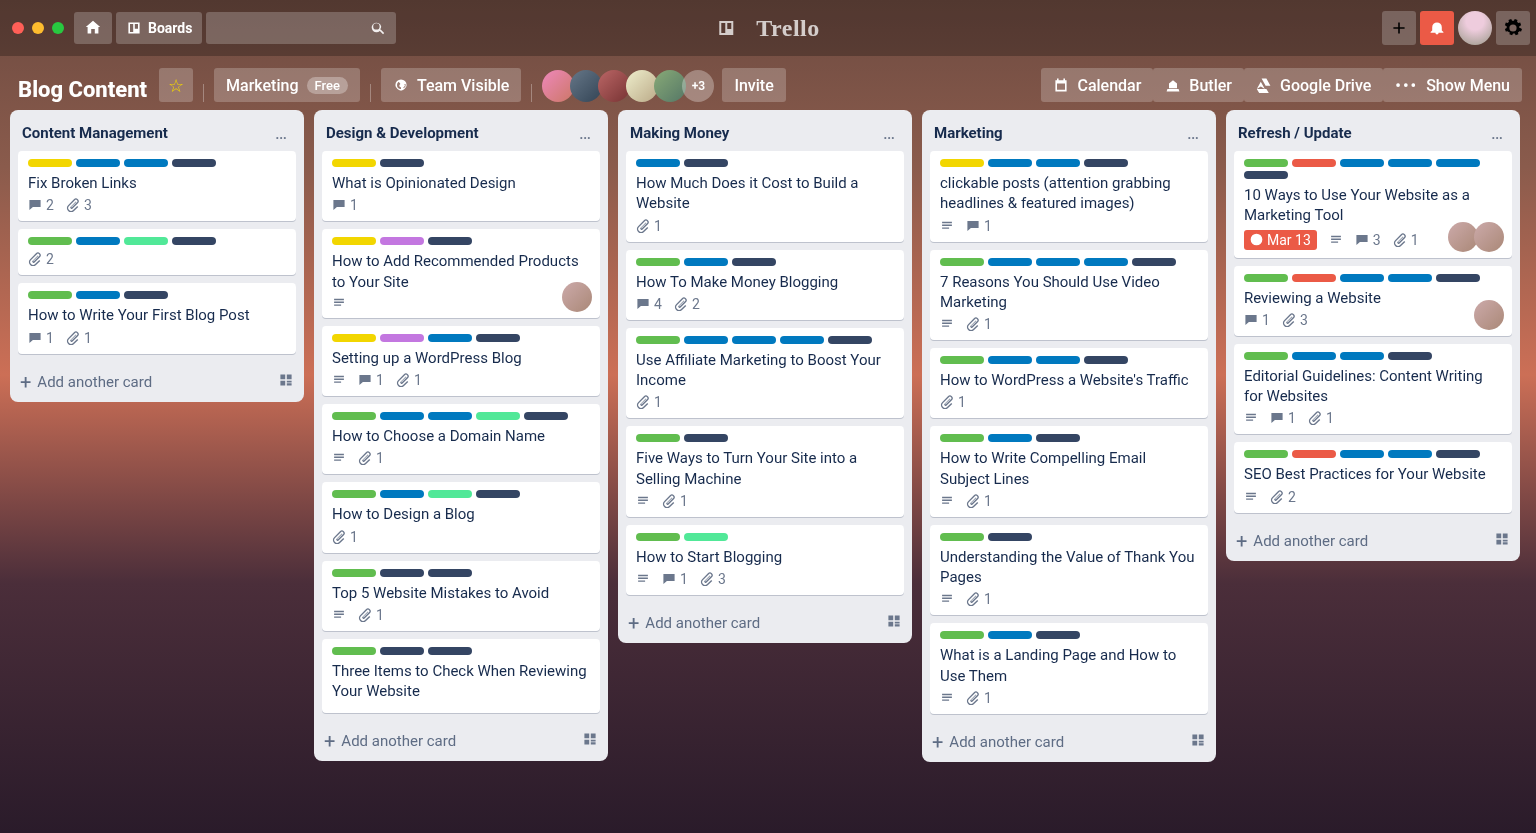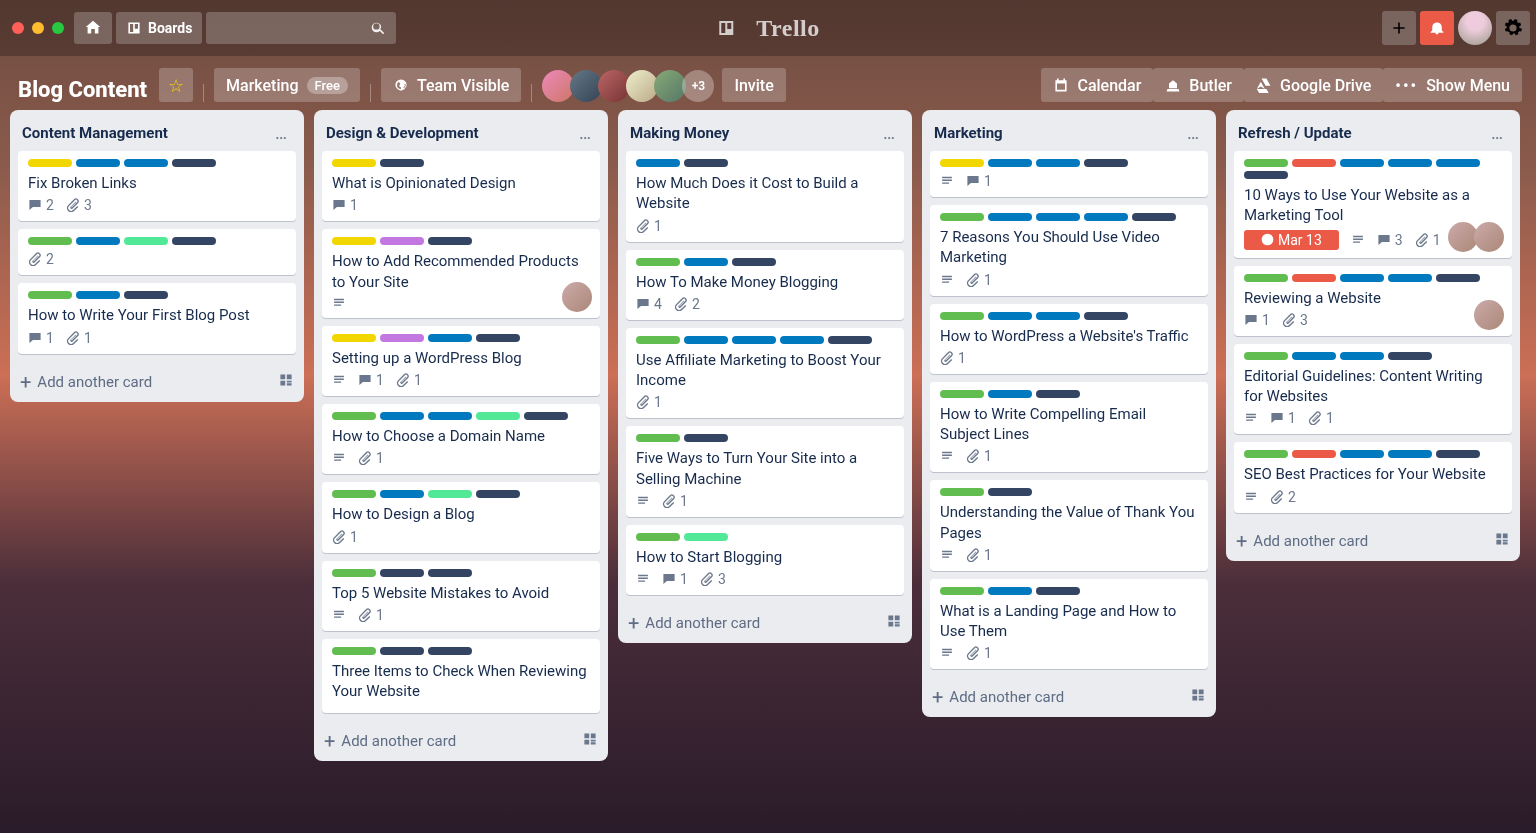--- a/index.html
+++ b/index.html
@@ -46,21 +46,21 @@
   .list-menu{ color:#6b778c; font-size:18px; letter-spacing:1px; cursor:pointer; padding:2px 4px;}
   .cards{ padding:0 8px 2px; overflow-y:auto; }
   .card{ background:#fff; border-radius:4px; box-shadow:0 1px 0 rgba(9,30,66,.2); padding:8px 10px 8px; margin-bottom:8px; cursor:pointer; color:#172b4d; font-size:15px; position:relative;}
   .labels{ display:flex; flex-wrap:wrap; gap:4px; margin-bottom:6px;}
   .lbl{ width:44px; height:8px; border-radius:4px; }
   .g{background:#61bd4f;} .y{background:#f2d600;} .b{background:#0079bf;} .d{background:#344563;} .t{background:#51e898;} .p{background:#c377e0;} .r{background:#eb5a46;}
   .card-title{ line-height:1.35; margin-bottom:4px;}
   .badges{ display:flex; align-items:center; gap:12px; color:#6b778c; font-size:14px; margin-top:2px;}
   .badge{ display:flex; align-items:center; gap:4px;}
   .badge svg{ fill:#6b778c; }
-  .due{ background:#eb5a46; color:#fff; padding:2px 17px; border-radius:3px; display:flex;align-items:center;gap:4px;}
+  .due{ background:#eb5a46; color:#fff; padding:2px 6px; border-radius:3px; display:flex;align-items:center;gap:4px;}
   .due svg{fill:#fff;}
   .card-members{ position:absolute; right:8px; bottom:6px; display:flex;}
   .card-members .mem{ width:30px;height:30px; margin-left:-4px;}
   .add-card{ display:flex; align-items:center; justify-content:space-between; padding:8px 10px 10px; color:#5e6c84; font-size:15px; cursor:pointer;}
   .add-card .plus{display:flex;align-items:center;gap:6px;}
   .add-card svg{fill:#6b778c;}
   .person{width:30px;height:30px;border-radius:50%;background:linear-gradient(135deg,#caa 0%, #a87 100%);}
 
   
   .cards::-webkit-scrollbar{width:8px;} .cards::-webkit-scrollbar-thumb{background:rgba(9,30,66,.2);border-radius:4px;}
@@ -587,20 +587,21 @@
       <div class="list-menu">…</div>
     </div>
     <div class="cards">
         <div class="card">
       <div class="labels">
             <span class="lbl y"></span>
             <span class="lbl b"></span>
             <span class="lbl b"></span>
             <span class="lbl d"></span>
           </div>
+      <div class="card-title">clickable posts (attention grabbing headlines &amp; featured images)</div>
       <div class="badges">
             <span class="badge">
               <svg width="14" height="14" viewBox="0 0 20 20">
                 <use href="#i-desc"></use>
               </svg>
             </span>
             <span class="badge">
               <svg width="14" height="14" viewBox="0 0 20 20">
                 <use href="#i-comment"></use>
               </svg>

